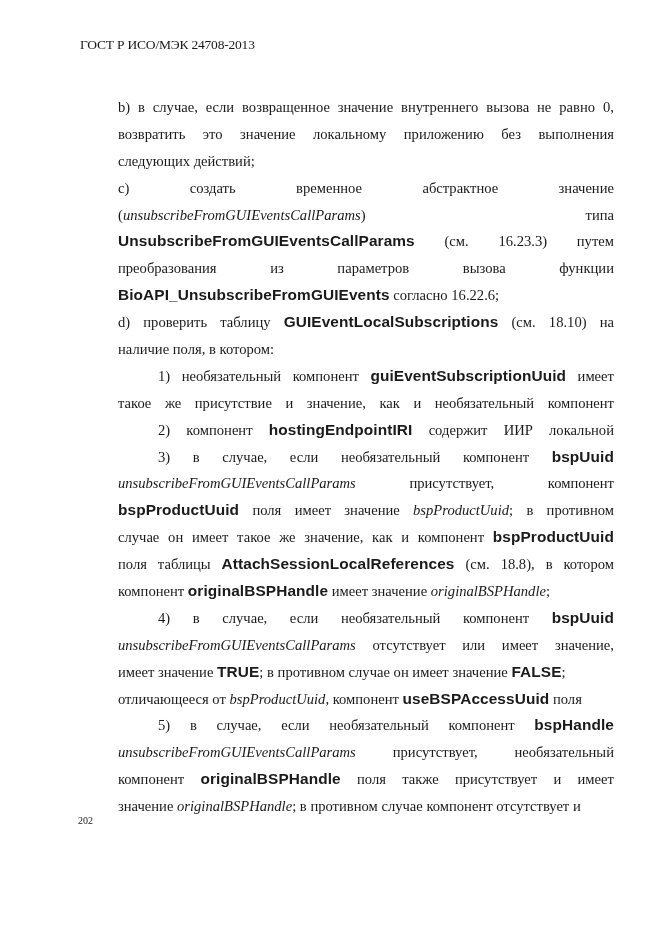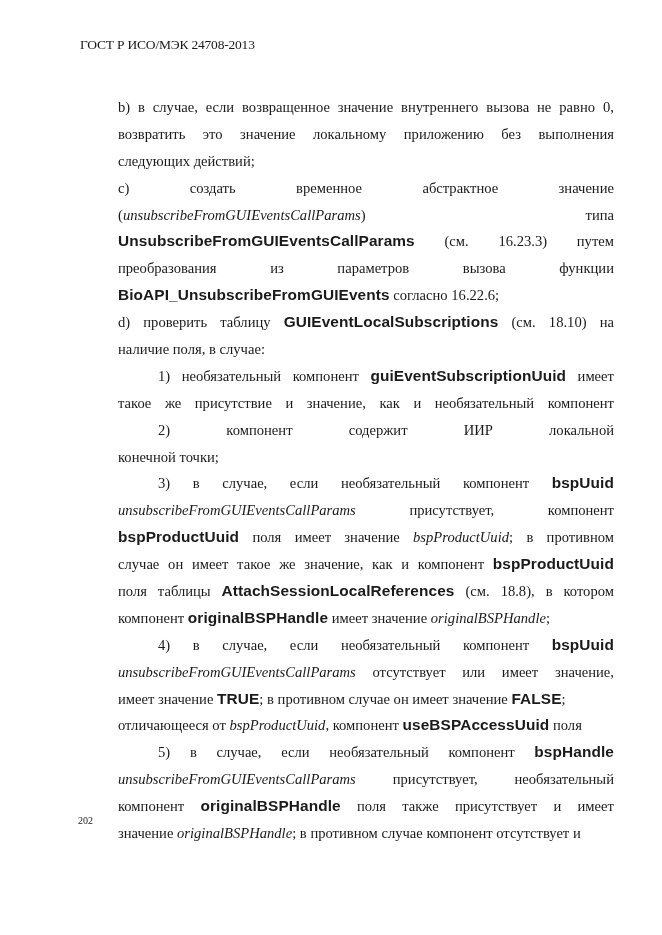--- a/index.html
+++ b/index.html
@@ -71,21 +71,21 @@
     <div class="line"><span><b class="sf">BioAPI_UnsubscribeFromGUIEvents</b></span><span> согласно 16.22.6;</span></div>
     <div class="line j">
       <span>d)</span>
       <span>проверить</span>
       <span>таблицу</span>
       <span><b class="sf">GUIEventLocalSubscriptions</b></span>
       <span>(см.</span>
       <span>18.10)</span>
       <span>на</span>
     </div>
-    <div class="line"><span>наличие поля, в случае:</span></div>
+    <div class="line"><span>наличие поля, в котором:</span></div>
     <div class="line j ind">
       <span>1)</span>
       <span>необязательный</span>
       <span>компонент</span>
       <span><b class="sf">guiEventSubscriptionUuid</b></span>
       <span>имеет</span>
     </div>
     <div class="line j">
       <span>такое</span>
       <span>же</span>
@@ -93,25 +93,25 @@
       <span>и</span>
       <span>значение,</span>
       <span>как</span>
       <span>и</span>
       <span>необязательный</span>
       <span>компонент</span>
     </div>
     <div class="line j ind">
       <span>2)</span>
       <span>компонент</span>
+      <span><b class="sf">hostingEndpointIRI</b></span>
       <span>содержит</span>
       <span>ИИР</span>
       <span>локальной</span>
     </div>
-    <div class="line"><span>конечной точки;</span></div>
     <div class="line j ind">
       <span>3)</span>
       <span>в</span>
       <span>случае,</span>
       <span>если</span>
       <span>необязательный</span>
       <span>компонент</span>
       <span><b class="sf">bspUuid</b></span>
     </div>
     <div class="line j">

